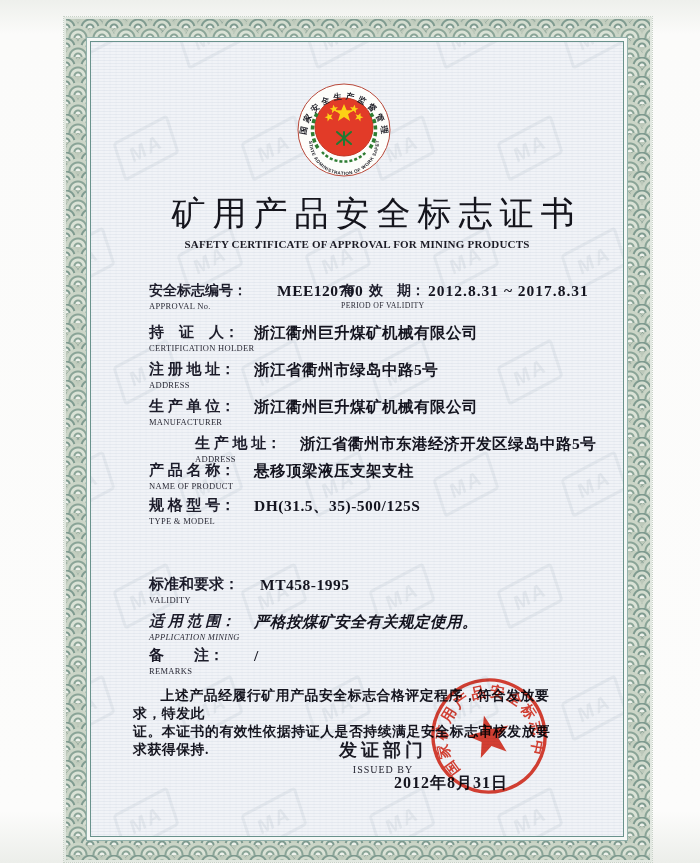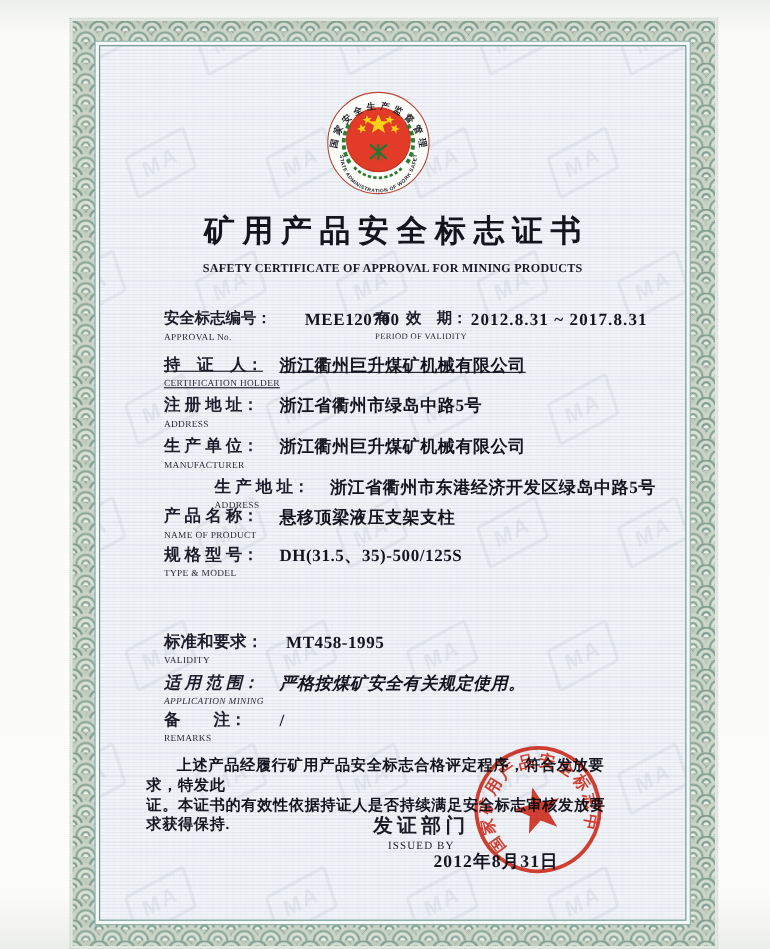--- a/index.html
+++ b/index.html
@@ -45,22 +45,22 @@
     transform:rotate(-28deg) skewX(-10deg);
     display:flex;align-items:center;justify-content:center;
     font:700 20px "Liberation Sans","DejaVu Sans",sans-serif;letter-spacing:2px;
   }
 
   
   .seal{position:absolute;left:205px;top:40px;width:96px;height:96px;}
 
   
   .title-cn{
-    position:absolute;left:0;top:149px;width:100%;text-align:center;
-    font-size:28px;font-weight:700;letter-spacing:7px;padding-left:7px;box-sizing:border-box;
+    position:absolute;left:16px;top:149px;width:100%;text-align:center;
+    font-size:34px;font-weight:400;letter-spacing:7px;padding-left:7px;box-sizing:border-box;
     color:#14141c;
   }
   .title-en{
     position:absolute;left:0;top:196px;width:100%;text-align:center;
     font-size:11px;font-weight:700;color:#1a1a24;letter-spacing:.2px;
   }
 
   
   .frow{position:absolute;left:58px;display:flex;align-items:flex-start;width:452px;}
   .lbl{flex:none;width:105px;}
@@ -177,21 +177,21 @@
       </div>
       <div class="grp grp-validity">
         <div class="lbl">
           <div class="cn" style="font-size:14px;">有　效　期：</div>
           <div class="en" style="font-size:7.8px;">PERIOD OF VALIDITY</div>
         </div>
         <div class="val">2012.8.31 ~ 2017.8.31</div>
       </div>
     </div>
 
-    <div class="frow" style="top:281px;text-decoration:underline;">
+    <div class="frow" style="top:281px;">
       <div class="lbl">
         <div class="cn">持　证　人：</div>
         <div class="en">CERTIFICATION HOLDER</div>
       </div>
       <div class="val">浙江衢州巨升煤矿机械有限公司</div>
     </div>
 
     <div class="frow" style="top:318px;">
       <div class="lbl">
         <div class="cn">注 册 地 址：</div>

